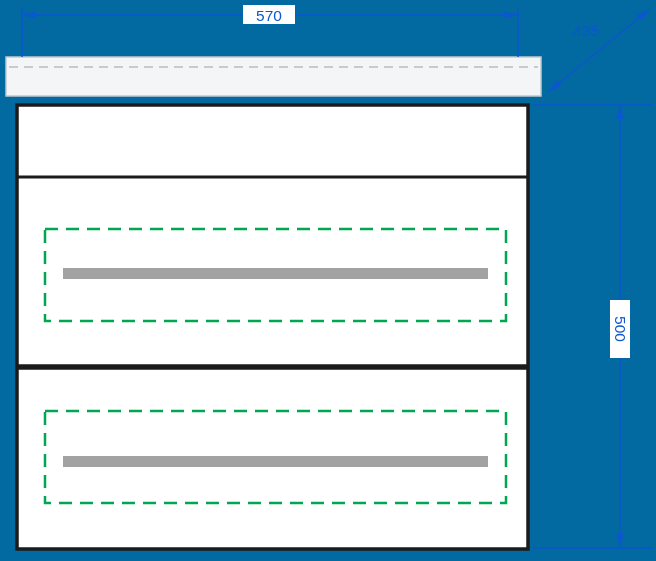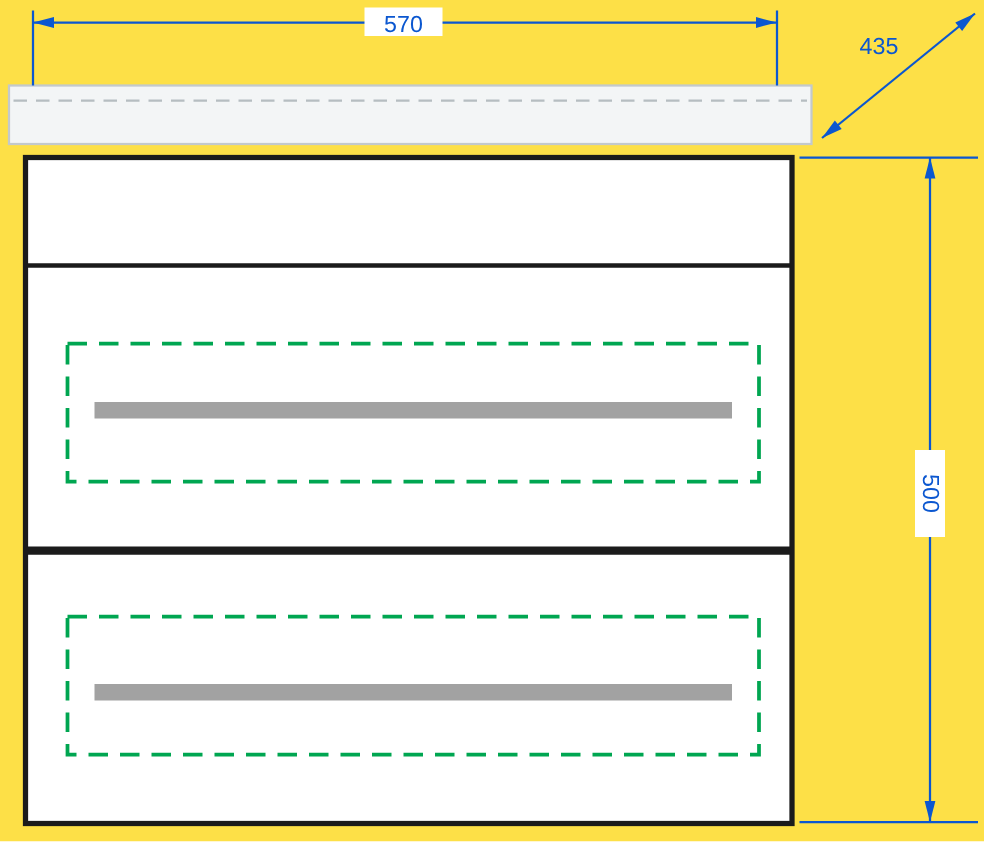--- a/index.html
+++ b/index.html
@@ -5,21 +5,21 @@
   html, body {
     margin: 0;
     padding: 0;
     background: #ffffff;
     font-family: "Liberation Sans", sans-serif;
   }
   .stage {
     position: relative;
     width: 656px;
     height: 561px;
-    background: #fde047;
+    background: #0369a1;
     overflow: hidden;
   }
   svg { display: block; }
   .dim-text {
     font-family: "Liberation Sans", sans-serif;
     font-size: 15.5px;
     font-weight: 500;
     fill: #0b57d0;
   }
 </style>

